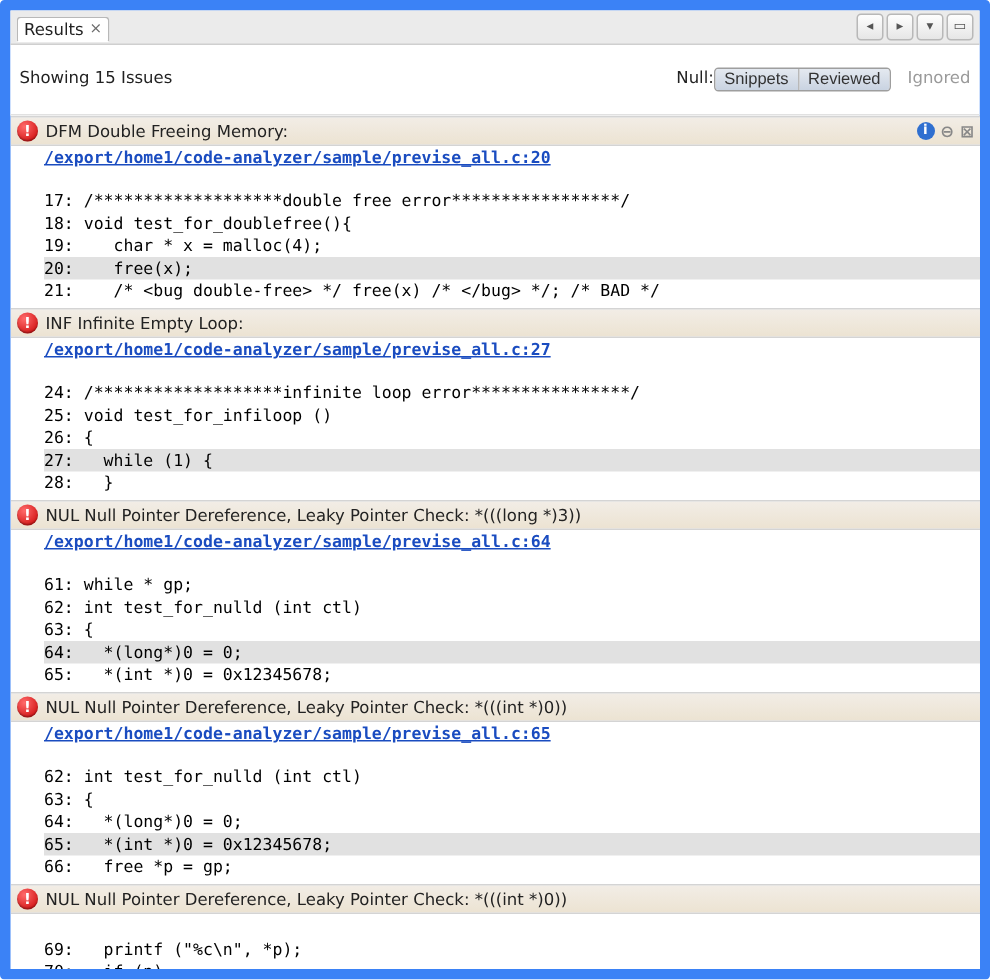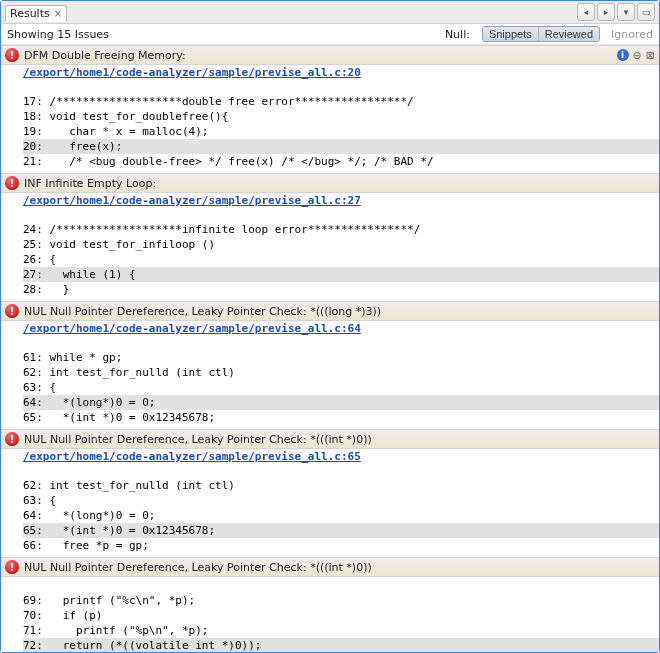--- a/index.html
+++ b/index.html
@@ -1,24 +1,24 @@
 <!DOCTYPE html>
 <html><head>
 <meta charset="utf-8">
 <style>
   html,body{margin:0;padding:0;font-family:"DejaVu Sans","Segoe UI",Arial,sans-serif;font-size:11px;color:#222;background:#fff}
-  .panel{width:660px;height:653px;display:flex;flex-direction:column;border:1px solid #3b82f6;box-sizing:border-box;border-radius:3px}
+  .panel{width:660px;height:653px;display:flex;flex-direction:column;border:7px solid #3b82f6;box-sizing:border-box;border-radius:3px}
   .tabbar{display:flex;align-items:center;background:#ebebeb;border-bottom:1px solid #cfcfcf;height:22px;padding:0 4px}
   .tab{background:#fff;border:1px solid #b8b8b8;border-bottom-color:#fff;margin-top:3px;padding:1px 4px;border-radius:3px 3px 0 0;display:flex;align-items:center;gap:4px}
   .tab .close{font-size:10px;color:#6b6b6b;cursor:pointer}
   .tabbar .spacer{flex:1}
   .tool{width:16px;height:16px;border:1px solid #b8b8b8;background:linear-gradient(#fefefe,#e6e6e6);border-radius:3px;display:flex;align-items:center;justify-content:center;margin-left:2px;font-size:9px;color:#555;cursor:pointer}
-  .summary{display:flex;align-items:center;padding:2px 6px;border-bottom:1px solid #e1e1e1;background:#fff;font-size:11px}
+  .summary{display:flex;padding:15px 6px;border-bottom:1px solid #e1e1e1;background:#fff;font-size:11px}
   .summary .spacer{flex:1}
-  .seg{display:flex;border:1px solid #9e9e9e;border-radius:3px;overflow:hidden;margin-left:12px}
+  .seg{display:flex;border:1px solid #9e9e9e;border-radius:3px;overflow:hidden;margin-left:0}
   .seg button{border:none;background:linear-gradient(#f5f5f5,#e2e2e2);font-size:11px;padding:1px 6px;color:#333;cursor:pointer;border-left:1px solid #b8b8b8}
   .seg button:first-child{border-left:none}
   .seg button.sel{background:linear-gradient(#e4e9f0,#c9d3e1)}
   .mute{color:#9a9a9a;margin-left:11px}
   .issues{flex:1;overflow:auto;background:#fff}
   .issue-head{display:flex;align-items:center;gap:5px;background:linear-gradient(#f2ede6,#ece3d2);border-top:1px solid #d4d4d4;border-bottom:1px solid #d4d4d4;padding:2px 4px;font-size:11px;font-family:"DejaVu Sans",Arial,sans-serif}
   .errbadge{width:14px;height:14px;border-radius:50%;background:radial-gradient(circle at 35% 30%,#ff6b6b,#c80000);color:#fff;font-size:10px;font-weight:bold;display:flex;align-items:center;justify-content:center;flex-shrink:0;box-shadow:inset 0 -1px 1px rgba(0,0,0,0.3)}
   .issue-head .title{}
   .issue-head .tools{margin-left:auto;display:flex;gap:4px;align-items:center}
   .info-ico{width:12px;height:12px;border-radius:50%;background:#2f6fd0;color:#fff;font-size:9px;font-weight:bold;display:flex;align-items:center;justify-content:center}

